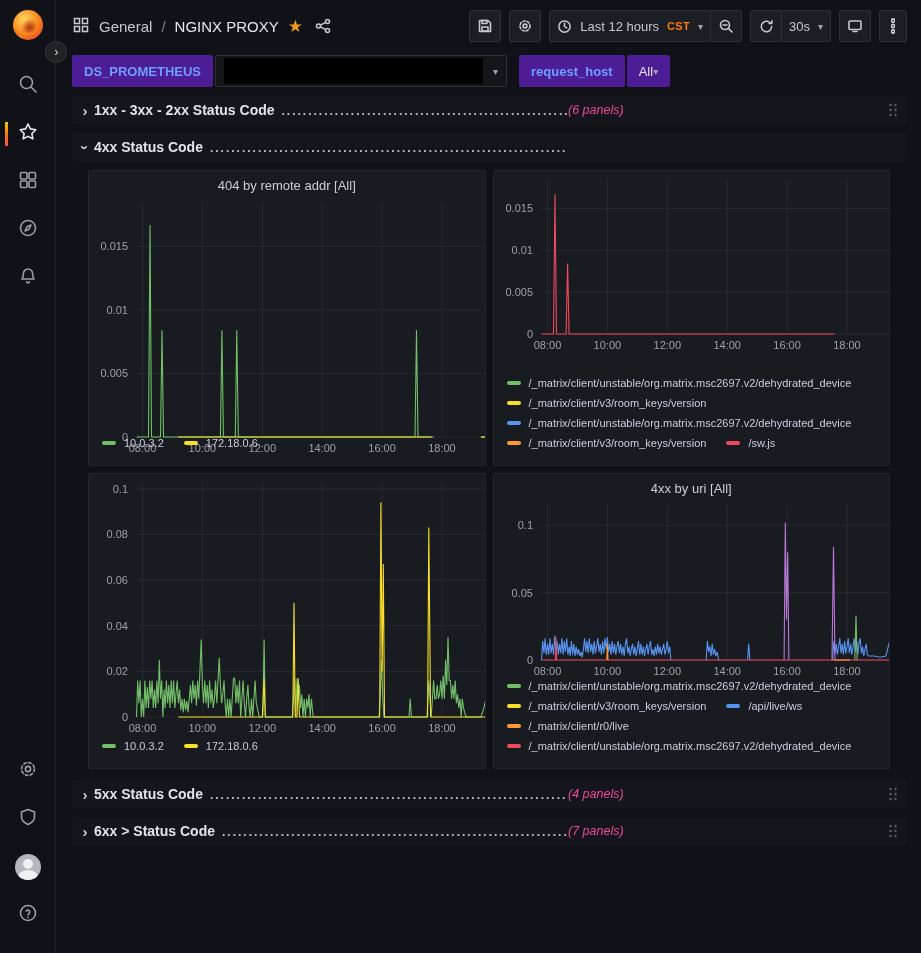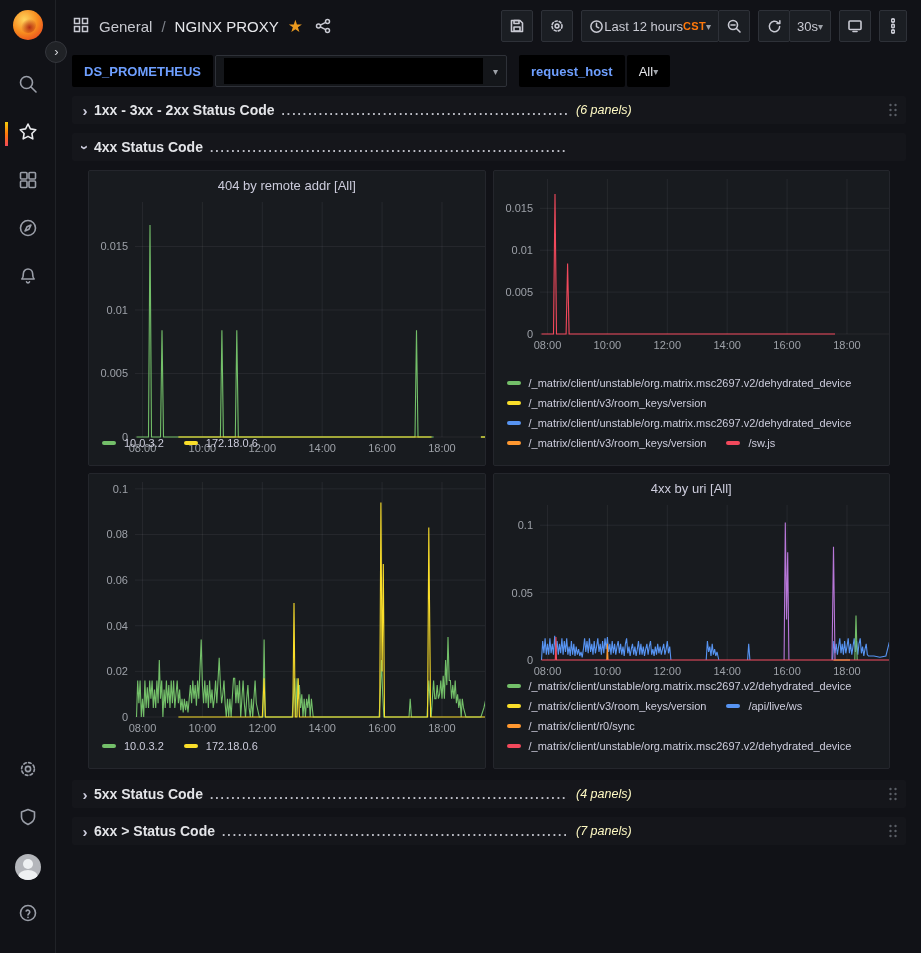--- a/index.html
+++ b/index.html
@@ -38,47 +38,47 @@
   .crumbs svg{stroke:#c9cad3;fill:none;stroke-width:1.5}
   .crumb-section{color:#c7c8cf;cursor:pointer}
   .crumb-sep{color:#7e828a}
   .crumb-title{color:#e6e7eb;cursor:pointer}
   .star-fav{color:#eb9a1f;font-size:17px;cursor:pointer;line-height:1}
   .icon-btn-plain{background:none;border:none;padding:2px;cursor:pointer;display:flex}
 
   .toolbar{margin-left:auto;display:flex;gap:8px;align-items:center}
   .tbtn{height:32px;min-width:32px;display:inline-flex;align-items:center;justify-content:center;
         background:#1b1e23;border:1px solid #2e3138;border-radius:2px;color:#c9cad3;
-        font-size:13px;gap:0;padding:0 7px;cursor:pointer;font-family:inherit}
+        font-size:13px;gap:8px;padding:0 7px;cursor:pointer;font-family:inherit}
   .tbtn svg{stroke:#c9cad3;fill:none;stroke-width:1.6;stroke-linecap:round;stroke-linejoin:round}
   .btn-group{display:flex}
   .btn-group .tbtn+.tbtn{margin-left:-1px}
   .tz{color:#ff780a;font-weight:700;font-size:11px;letter-spacing:.3px}
   .caret{font-size:10px;color:#9da1a8}
 
   
   .varbar{height:38px;display:flex;align-items:center;gap:12px;padding:0 16px}
   .vargroup{display:flex;gap:2px;align-items:center}
-  .chip{display:flex;align-items:center;height:32px;background:#000000;border-radius:2px;
+  .chip{display:flex;align-items:center;height:32px;background:#4c1d95;border-radius:2px;
         padding:0 12px;font-size:13px;cursor:pointer;white-space:nowrap}
   .chip.link{color:#6e9fff;font-weight:700}
   .valuebox{height:32px;width:292px;border:1px solid #2e3138;background:#14161a;display:flex;
         align-items:center;padding:0 8px;gap:10px;border-radius:2px;cursor:pointer}
   .redact{flex:1;height:26px;background:#000}
 
   
   .dash{flex:1;padding:6px 15px 0 16px;overflow:hidden}
   .rowhdr{height:28px;display:flex;align-items:center;background:#15161b;margin-bottom:9px;
           padding:0 8px 0 4px;border-radius:2px;cursor:pointer}
   .chev{width:18px;text-align:center;color:#ccccdc;font-size:15px;font-weight:700}
   .row-left{display:flex;align-items:baseline;width:474px;overflow:hidden}
   .rtitle{font-size:14px;font-weight:700;color:#e3e4e8;white-space:nowrap}
   .leader{flex:1;overflow:hidden;white-space:nowrap;color:#bfc0c9;letter-spacing:2px;
           font-weight:700;font-size:12px;margin-left:7px}
-  .rcount{font-size:12.5px;font-style:italic;color:#fef9c3;margin-left:8px;white-space:nowrap}
+  .rcount{font-size:12.5px;font-style:italic;color:#ec4899;margin-left:0;white-space:nowrap}
   .rhandle{margin-left:auto;display:flex;cursor:grab}
 
   .grid{display:grid;grid-template-columns:1fr 1fr;gap:7px;margin:0 16px 11px}
   .panel{height:296px;background:#181b1f;border:1px solid #24262c;border-radius:2px;
          display:flex;flex-direction:column;overflow:hidden}
   .ptitle{margin:0;font-size:13px;font-weight:500;color:#ccccdc;text-align:center;
           padding:7px 0 1px;cursor:pointer;flex:0 0 auto}
   .chart{flex:1;min-height:0}
   .legend{flex:0 0 auto;padding:0 8px 8px 13px;font-size:11px;color:#ccccdc}
   .legend.lg-clip{height:88px;overflow:hidden;padding-bottom:0}
@@ -495,21 +495,21 @@
                   <span>/_matrix/client/v3/room_keys/version</span>
                 </span>
                 <span class="lg-item">
                   <i class="lg-swatch" style="background:#5794f2"></i>
                   <span>/api/live/ws</span>
                 </span>
               </div>
               <div class="lg-row">
                 <span class="lg-item">
                   <i class="lg-swatch" style="background:#ff9830"></i>
-                  <span>/_matrix/client/r0/sync</span>
+                  <span>/_matrix/client/r0/live</span>
                 </span>
               </div>
               <div class="lg-row">
                 <span class="lg-item">
                   <i class="lg-swatch" style="background:#f2495c"></i>
                   <span>/_matrix/client/unstable/org.matrix.msc2697.v2/dehydrated_device</span>
                 </span>
               </div>
             </div>
         </section>

